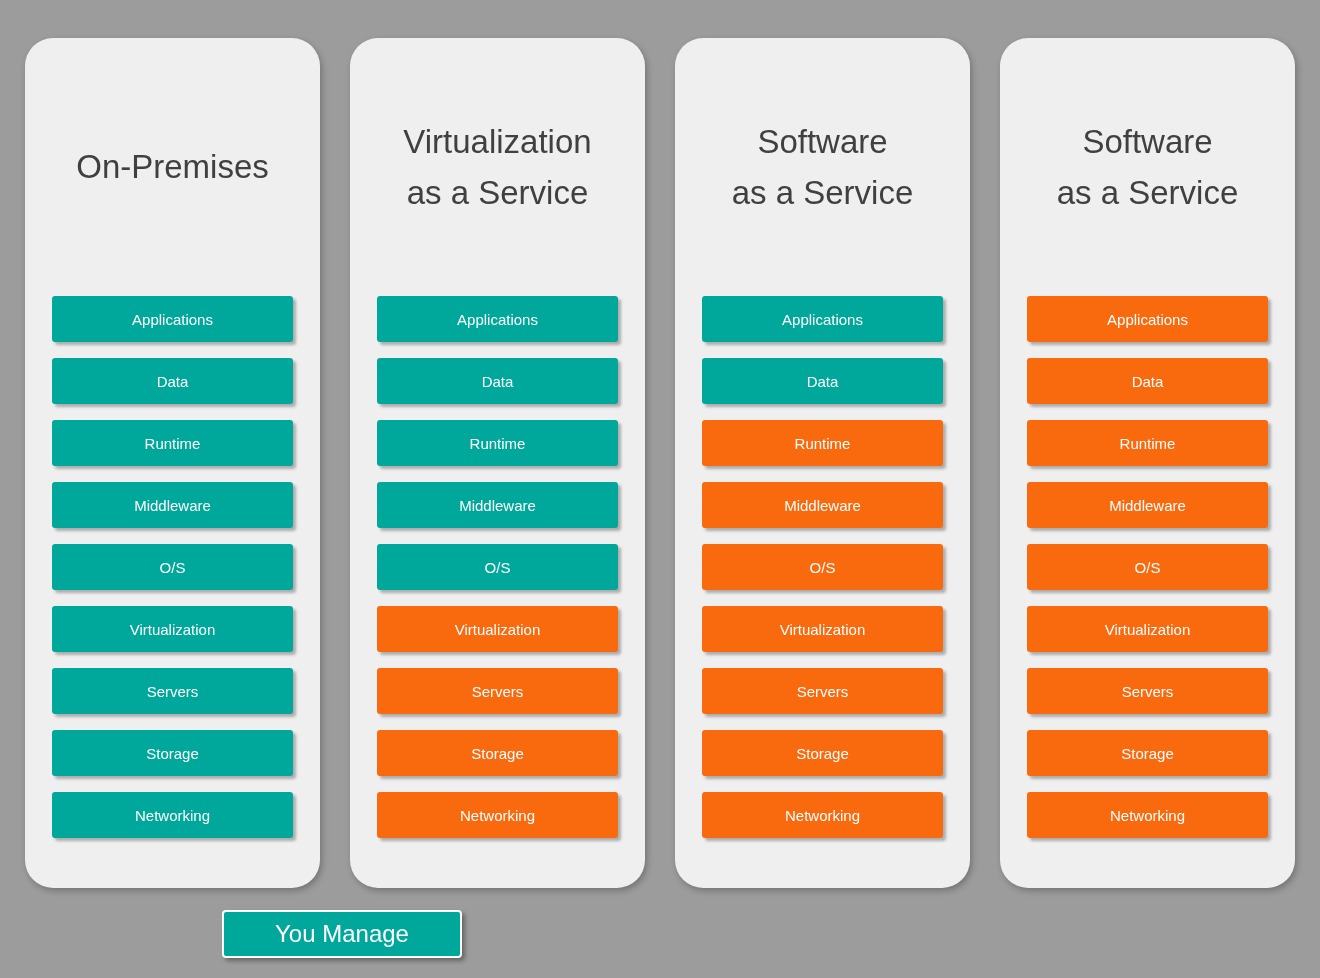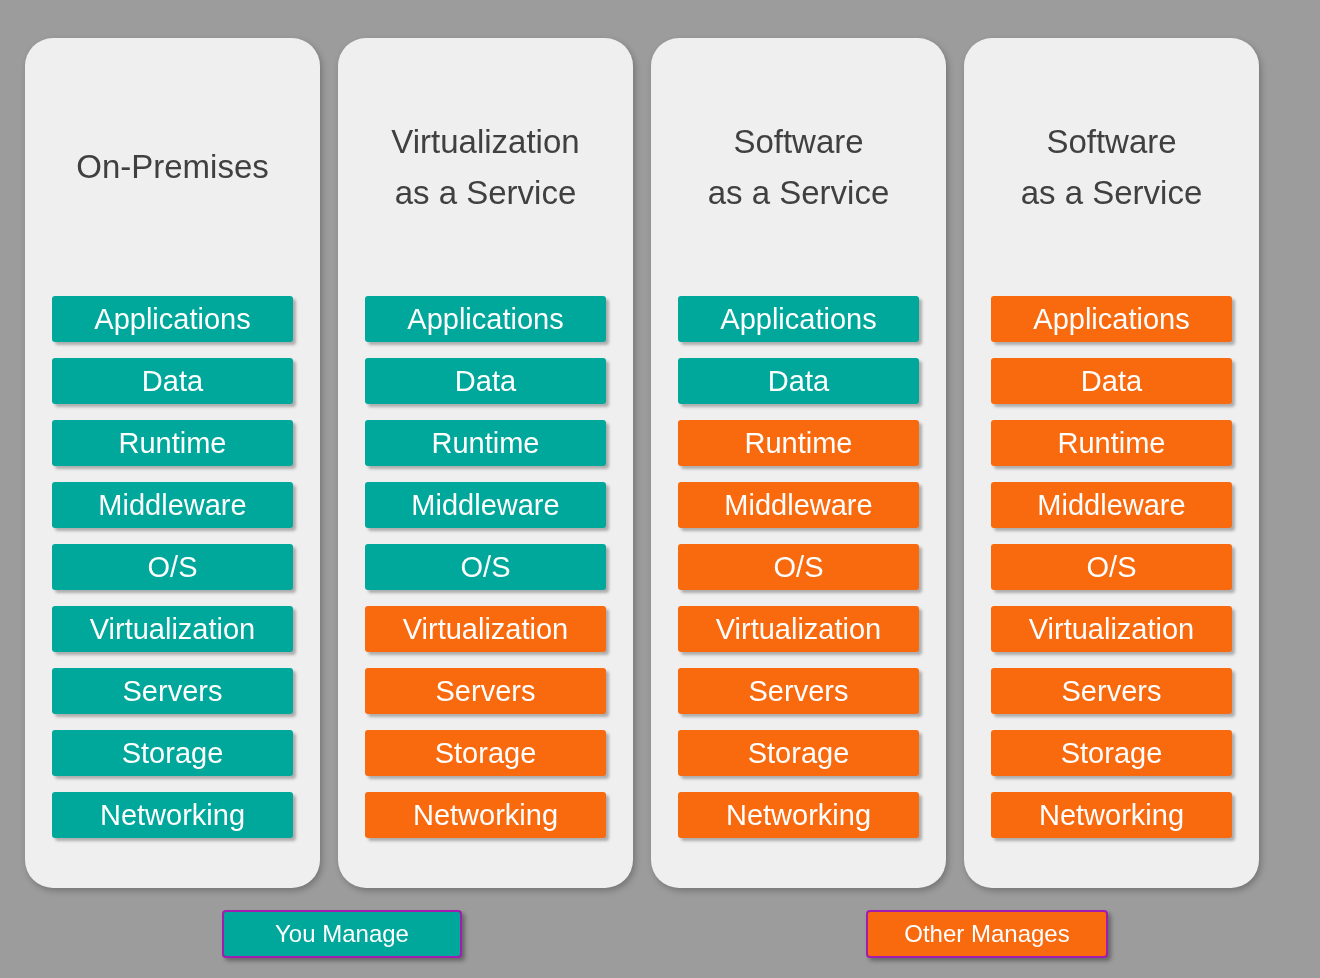--- a/index.html
+++ b/index.html
@@ -16,21 +16,21 @@
   }
   body {
     width: 1320px;
     height: 978px;
     background: var(--background);
     font-family: "Liberation Sans", sans-serif;
     overflow: hidden;
   }
   .board {
     display: flex;
-    gap: 18px;
+    gap: 30px;
     padding: 38px 25px 0 25px;
   }
   .column {
     width: 295px;
     height: 850px;
     background: var(--card);
     border-radius: 28px;
     padding: 0 27px;
     display: flex;
     flex-direction: column;
@@ -52,41 +52,41 @@
     display: flex;
     flex-direction: column;
     gap: 16px;
   }
   .layer {
     height: 46px;
     display: flex;
     align-items: center;
     justify-content: center;
     color: #ffffff;
-    font-size: 29px;
+    font-size: 15px;
     border-radius: 3px;
     box-shadow: 3px 3px 3px rgba(0,0,0,0.28);
     text-align: right;
   }
   .layer[data-managed="you"] { background: var(--you); }
   .layer[data-managed="other"] { background: var(--other); }
   .legend {
     position: relative;
     height: 90px;
   }
   .legend-item {
     position: absolute;
     top: 22px;
     height: 48px;
     display: flex;
     align-items: center;
     justify-content: center;
     color: #ffffff;
     font-size: 24px;
-    border: 2px solid #a21caf;
+    border: 2px solid #ffffff;
     border-radius: 4px;
     box-shadow: 3px 3px 4px rgba(0,0,0,0.35);
   }
   .legend-item[data-managed="you"] { background: var(--you); }
   .legend-item[data-managed="other"] { background: var(--other); }
   #legend-you { left: 222px; width: 240px; }
   #legend-other { left: 866px; width: 242px; }
 </style>
 </head>
 <body>
@@ -161,14 +161,13 @@
       <div class="layer" data-managed="other">Servers</div>
       <div class="layer" data-managed="other">Storage</div>
       <div class="layer" data-managed="other">Networking</div>
     </div>
   </div>
 
 </div>
 
 <div class="legend">
   <div class="legend-item" id="legend-you" data-managed="you">You Manage</div>
-  <div class="legend-item" id="legend-other" data-managed="other">Other Manages</div>
 </div>
 
 </body></html>

